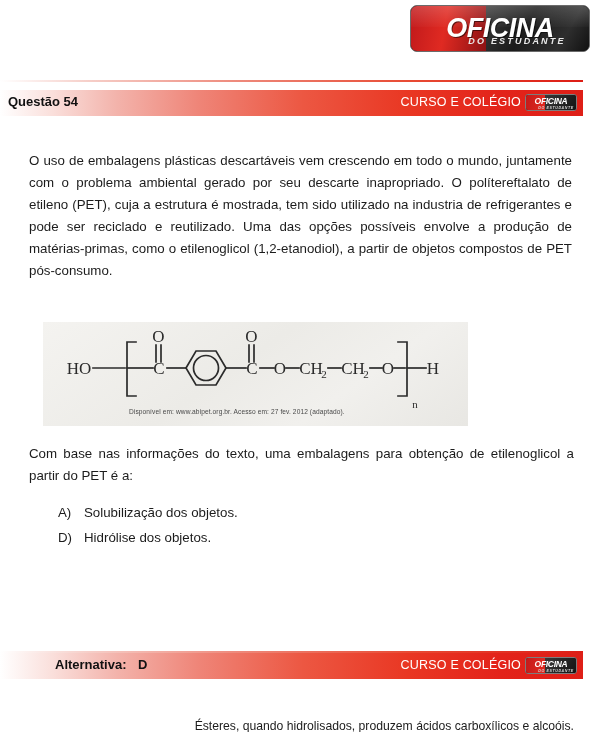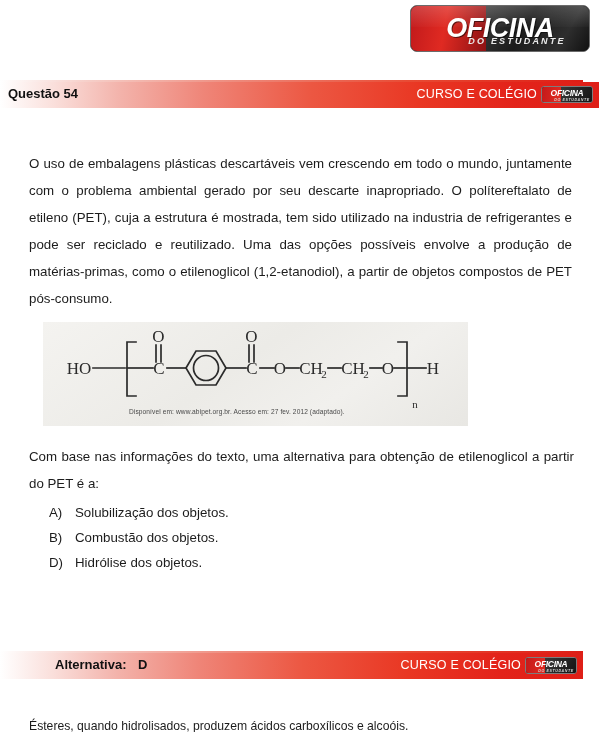--- a/index.html
+++ b/index.html
@@ -137,65 +137,67 @@
     font-size: 8.5px; font-weight: bold; font-style: italic;
     color: #fff; letter-spacing: -0.3px;
   }
   .bar-logo .s {
     position: absolute; left: 0; bottom: 0px; width: 100%;
     text-align: center; padding-left: 10px; box-sizing: border-box;
     font-size: 3.6px; font-style: italic; font-weight: bold;
     letter-spacing: 0.6px; color: #d8d8d8;
   }
 
-  #header-bar { top: 82px; padding-left: 16px; }
+  #header-bar { top: 90px; }
   #header-bar-line { top: 80px; }
   #answer-bar { top: 653px; }
   #answer-bar-line { top: 651px; }
 
   
   .para {
     position: absolute;
     left: 29px;
     width: 543px;
     font-size: 13.3px;
-    line-height: 27px;
+    line-height: 22px;
     text-align: justify;
     color: #1c1c1c;
   }
   #intro-paragraph { top: 137px; }
   #question-prompt { top: 430px; width: 545px; }
 
   .alt-list {
     position: absolute;
     left: 49px;
     top: 500px;
     width: 400px;
     list-style: none;
     margin: 0;
     padding: 0;
   }
   .alt-item {
     font-size: 13.3px;
     line-height: 25px;
     color: #1c1c1c;
     white-space: nowrap;
+    margin-left: 9px;
   }
   .alt-item .alt-key {
     display: inline-block;
     width: 26px;
   }
 
   .explanation {
     position: absolute;
     left: 29px;
     top: 707px;
     width: 545px;
     font-size: 12.2px;
     color: #1c1c1c;
+    text-align: right;
   }
 
   
   .structure-scan {
     position: absolute;
     left: 43px;
     top: 322px;
     width: 425px;
     height: 104px;
     background:
@@ -291,28 +293,25 @@
     </g>
     <g fill="#2b2b2b" font-family="'Liberation Serif', serif" font-size="11" text-anchor="middle">
       <text x="281" y="56">2</text>
       <text x="323" y="56">2</text>
       <text x="372" y="86">n</text>
     </g>
   </svg>
   <div class="scan-caption">Disponível em: www.abipet.org.br. Acesso em: 27 fev. 2012 (adaptado).</div>
 </div>
 
-<p class="para" id="question-prompt">Com base nas informações do texto, uma alternativa para obtenção de etilenoglicol a partir do PET é a:</p>
+<p class="para" id="question-prompt">Com base nas informações do texto, uma embalagens para obtenção de etilenoglicol a partir do PET é a:</p>
 
 <ul class="alt-list">
   <li class="alt-item">
     <span class="alt-key">A)</span><span>Solubilização dos objetos.</span>
-  </li>
-  <li class="alt-item">
-    <span class="alt-key">B)</span><span>Combustão dos objetos.</span>
   </li>
   <li class="alt-item">
     <span class="alt-key">D)</span><span>Hidrólise dos objetos.</span>
   </li>
 </ul>
 
 <div class="bar-topline" id="answer-bar-line"></div>
 <div class="bar" id="answer-bar">
   <span class="bar-label" style="left:55px;">Alternativa:</span>
   <span class="bar-label" style="left:138px;">D</span>

